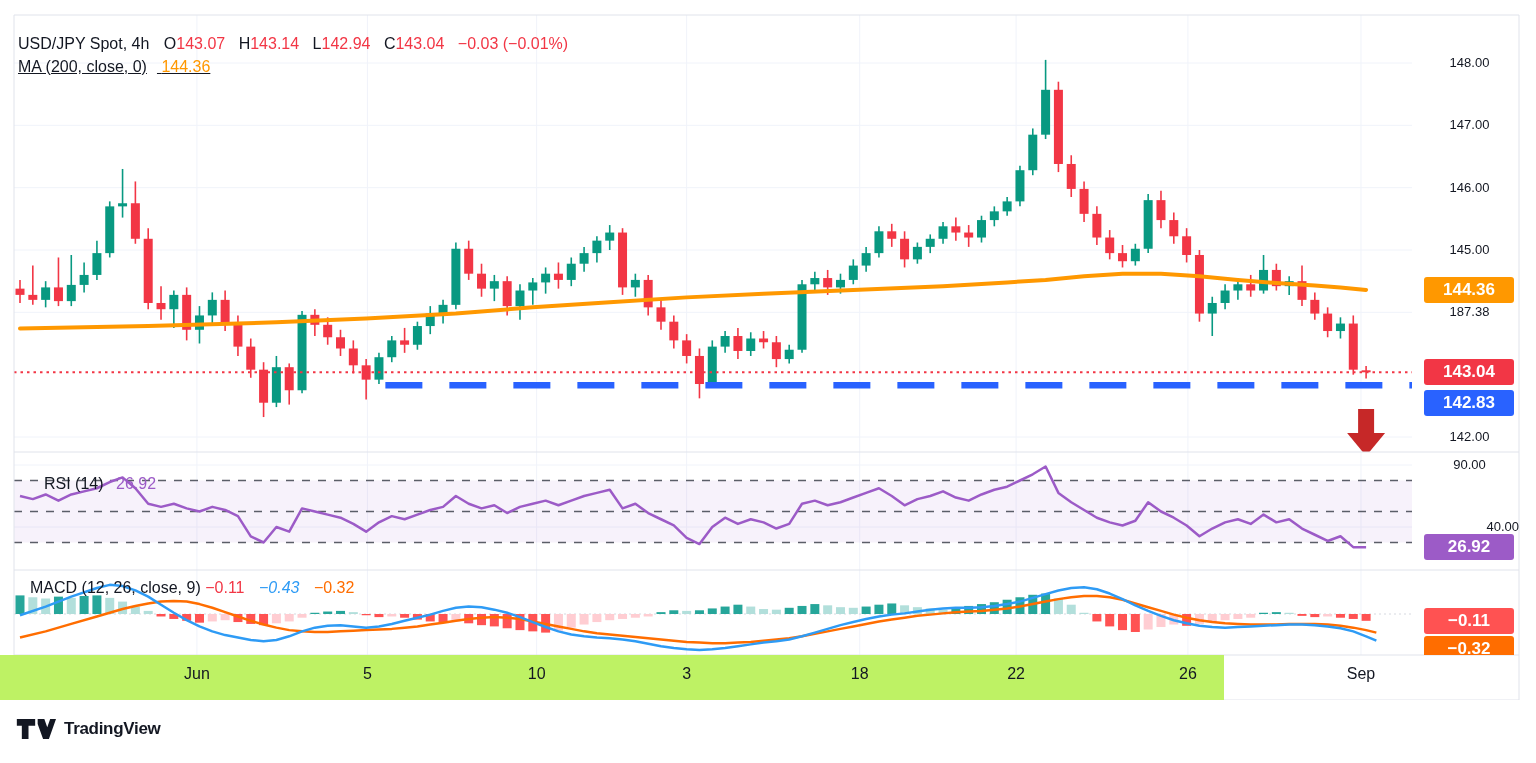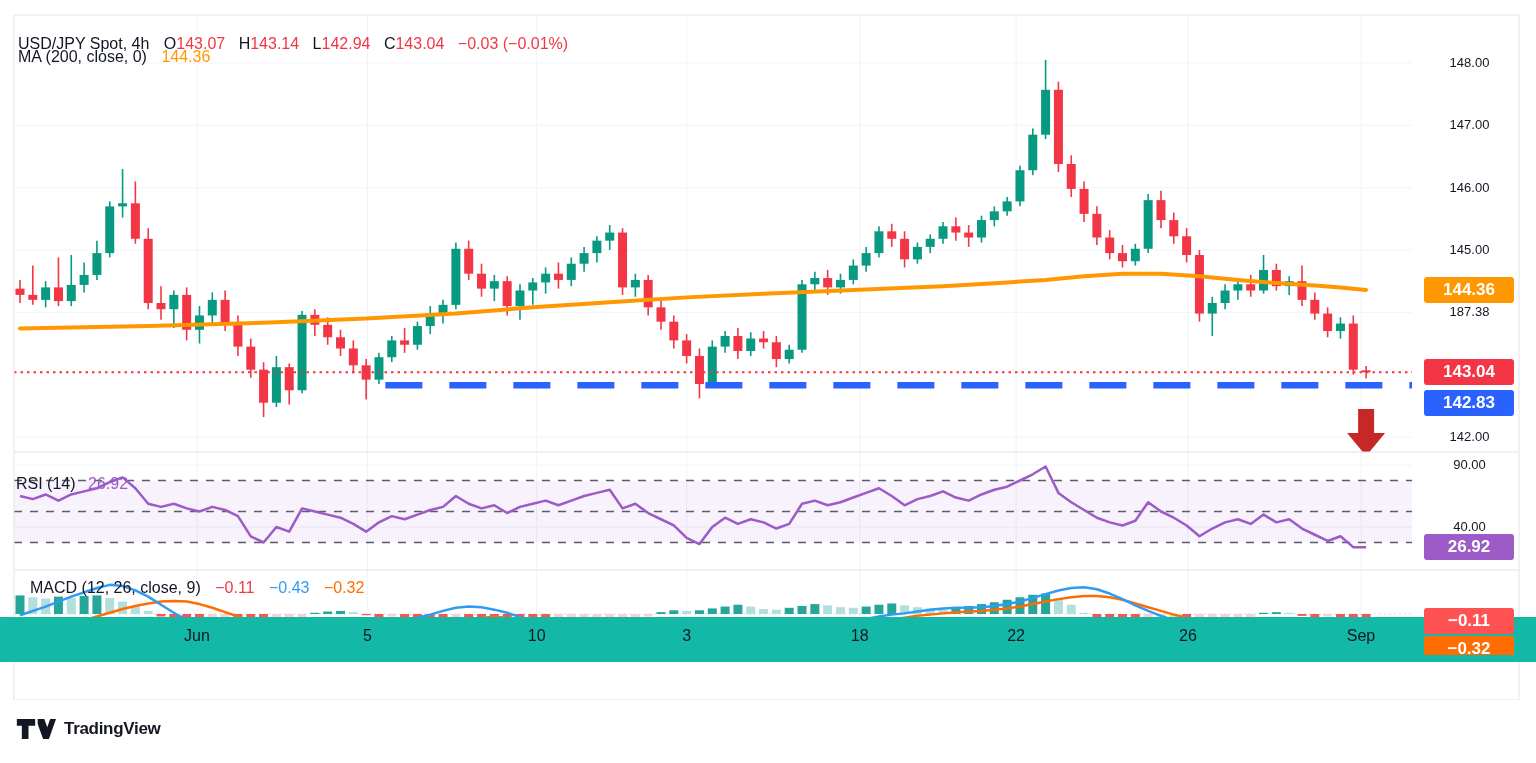--- a/index.html
+++ b/index.html
@@ -5,21 +5,21 @@
   html,body{margin:0;padding:0;background:#ffffff;}
   #app{position:relative;width:1536px;height:763px;background:#fff;overflow:hidden;
        font-family:"Liberation Sans",sans-serif;color:#131722;}
   #chart-svg{position:absolute;left:0;top:0;z-index:1;}
   .legend{position:absolute;z-index:5;white-space:nowrap;font-size:16px;line-height:22px;}
   .legend span{margin-right:4px;}
   .axis-area{position:absolute;left:1412px;top:15px;width:124px;height:640px;overflow:hidden;z-index:4;}
   .tick-label{position:absolute;left:8px;width:99px;text-align:center;font-size:13px;height:22px;line-height:22px;color:#131722;}
   .badge{position:absolute;left:12px;width:90px;height:26px;border-radius:3px;color:#fff;
          font-size:17px;font-weight:600;text-align:center;line-height:26px;z-index:6;}
-  #time-axis{position:absolute;left:0;top:617px;width:1536px;height:45px;background:#14b8a6;z-index:3;}
+  #time-axis{position:absolute;left:0;top:655px;width:1224px;height:45px;background:#bef264;z-index:3;}
   .time-label{position:absolute;top:10px;font-size:16px;color:#131722;transform:translateX(-50%);white-space:nowrap;}
   #footer{position:absolute;left:16px;top:708px;height:42px;display:flex;align-items:center;z-index:5;}
   #footer .brand{font-size:17px;font-weight:600;color:#131722;letter-spacing:-0.3px;margin-left:8px;}
   .dim{color:#131722;}
 </style>
 </head>
 <body>
 
 <div id="app">
 
@@ -398,39 +398,39 @@
     </svg>
 
   <div class="legend" style="left:18px;top:33px;">
     <span style="margin-right:10px;">USD/JPY Spot, 4h</span>
     <span class="dim" style="margin-right:0;">O</span><span style="color:#F23645;margin-right:9px;">143.07</span>
     <span class="dim" style="margin-right:0;">H</span><span style="color:#F23645;margin-right:9px;">143.14</span>
     <span class="dim" style="margin-right:0;">L</span><span style="color:#F23645;margin-right:9px;">142.94</span>
     <span class="dim" style="margin-right:0;">C</span><span style="color:#F23645;margin-right:9px;">143.04</span>
     <span style="color:#F23645;">−0.03 (−0.01%)</span>
   </div>
-  <div class="legend" style="left:18px;top:46px;">
+  <div class="legend" style="left:18px;top:56px;text-decoration:underline;">
     <span style="margin-right:10px;">MA (200, close, 0)</span>
     <span style="color:#FF9800;">144.36</span>
   </div>
 
-  <div class="legend" style="left:16px;top:473px;">
+  <div class="legend" style="left:44px;top:473px;">
     <span style="margin-right:8px;">RSI (14)</span>
     <span style="color:#9C5BC7;">26.92</span>
   </div>
 
   <div class="legend" style="left:30px;top:577px;">
-    <span style="margin-right:10px;">MACD (12, 26, close, 9)</span>
+    <span style="margin-right:0;">MACD (12, 26, close, 9)</span>
     <span style="color:#F23645;margin-right:10px;">−0.11</span>
-    <span style="color:#2E9BF5;margin-right:10px;">−0.43</span>
+    <span style="color:#2E9BF5;margin-right:10px;font-style:italic;">−0.43</span>
     <span style="color:#FF6D00;">−0.32</span>
   </div>
 
   <div class="axis-area" id="price-axis">
-      <div class="tick-label" style="top: 501px;">40.00</div>
+      <div class="tick-label" style="top: 501px; text-align: right;">40.00</div>
       <div class="tick-label" style="top: 439px;">90.00</div>
       <div class="tick-label" style="top: 411px;">142.00</div>
       <div class="tick-label" style="top: 286.333px;">187.38</div>
       <div class="tick-label" style="top: 224px;">145.00</div>
       <div class="tick-label" style="top: 161.667px;">146.00</div>
       <div class="tick-label" style="top: 99.3333px;">147.00</div>
       <div class="tick-label" style="top: 37px;">148.00</div>
     <div class="badge" id="badge-ma" style="background: rgb(255, 152, 0); top: 261.893px;">144.36</div>
     <div class="badge" id="badge-last" style="background: rgb(242, 54, 69); top: 344.173px;">143.04</div>
     <div class="badge" id="badge-support" style="background: rgb(41, 98, 255); top: 375.173px;">142.83</div>

